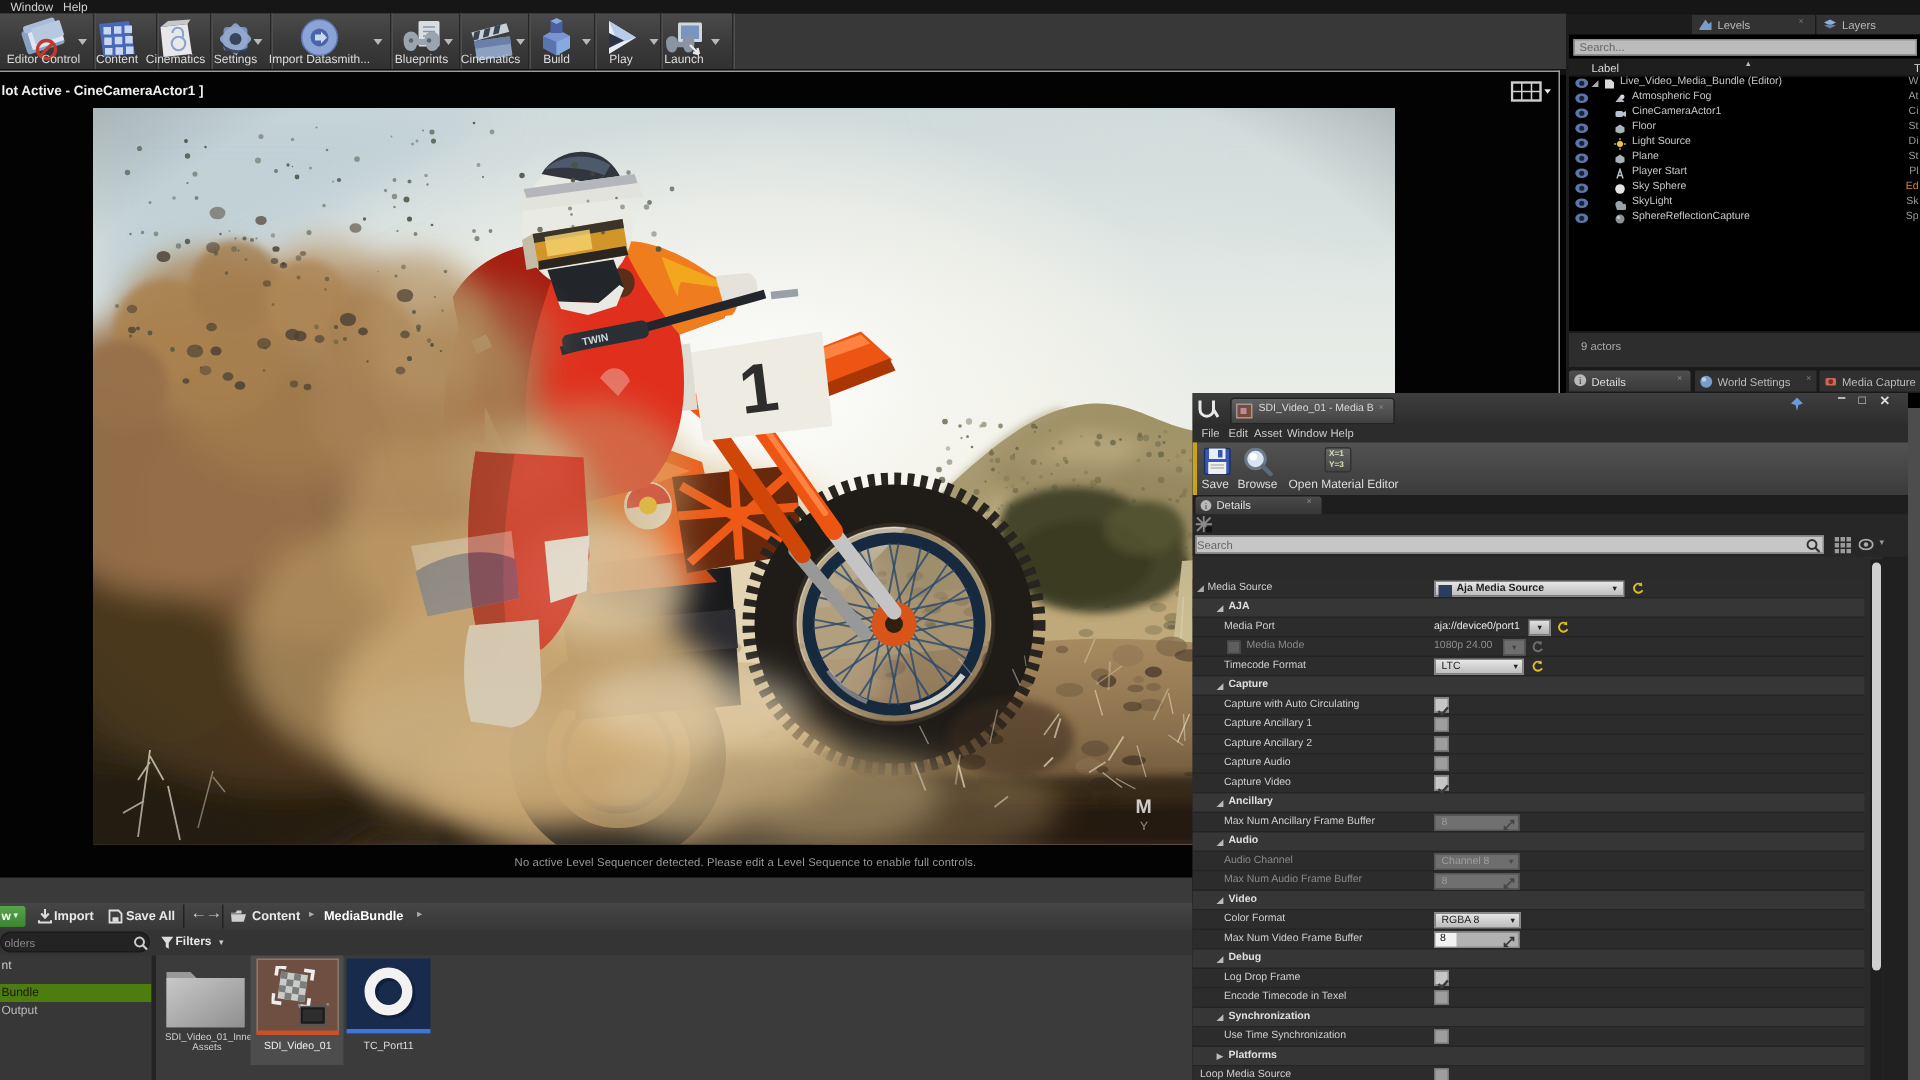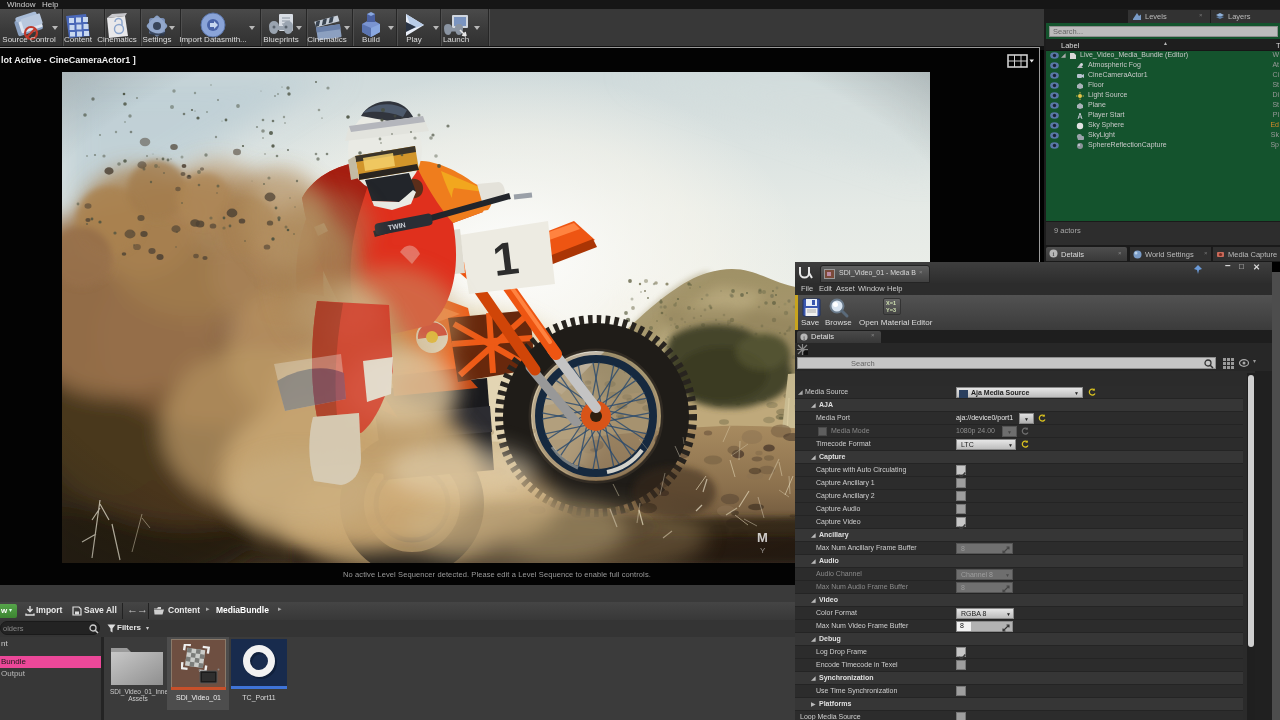--- a/index.html
+++ b/index.html
@@ -145,21 +145,21 @@
   <path d="M296 17 l6 0 l-3 4 Z"></path>
   <path d="M344 17 l6 0 l-3 4 Z"></path>
   <path d="M388 17 l6 0 l-3 4 Z"></path>
   <path d="M433 17 l6 0 l-3 4 Z"></path>
   <path d="M474 17 l6 0 l-3 4 Z"></path>
 </g>
 </svg>
       </div>
 
   <div class="abs" style="top:26px;left:0;width:488px;height:11px;font-size:8px;color:#ddd;">
-    <span class="abs" style="left:29px;transform:translateX(-50%);">Source Control</span>
+    <span class="abs" style="left:29px;transform:translateX(-50%);">Editor Control</span>
     <span class="abs" style="left:78px;transform:translateX(-50%);">Content</span>
     <span class="abs" style="left:117px;transform:translateX(-50%);">Cinematics</span>
     <span class="abs" style="left:157px;transform:translateX(-50%);">Settings</span>
     <span class="abs" style="left:213px;transform:translateX(-50%);">Import Datasmith...</span>
     <span class="abs" style="left:281px;transform:translateX(-50%);">Blueprints</span>
     <span class="abs" style="left:327px;transform:translateX(-50%);">Cinematics</span>
     <span class="abs" style="left:371px;transform:translateX(-50%);">Build</span>
     <span class="abs" style="left:414px;transform:translateX(-50%);">Play</span>
     <span class="abs" style="left:456px;transform:translateX(-50%);">Launch</span>
   </div>
@@ -1285,21 +1285,21 @@
     </div>
     <svg class="abs" style="left:107px;top:4px;" width="9" height="9">
           <path d="M0.5 0.5h8l-3 4v4l-2-1.2v-2.8z" fill="#ddd"></path>
         </svg>
     <span class="abs" style="left:117px;top:3px;font-size:8px;font-weight:bold;color:#e8e8e8;">Filters</span>
     <span class="abs" style="left:146px;top:4px;font-size:6px;color:#ccc;">▾</span>
   </div>
 
   <div class="abs" style="left:0;top:52px;width:101px;height:83px;background:#373737;">
     <span class="abs" style="left:1px;top:2px;font-size:8px;color:#ccc;">nt</span>
-    <div class="abs" style="left:0;top:19px;width:101px;height:12px;background:#ec4899;">
+    <div class="abs" style="left:0;top:19px;width:101px;height:12px;background:#4d7c0f;">
           <span class="abs" style="left:1px;top:1px;font-size:8px;color:#1a1a1a;">Bundle</span>
         </div>
     <span class="abs" style="left:1px;top:32px;font-size:8px;color:#bbb;">Output</span>
   </div>
   <div class="abs" style="left:101px;top:52px;width:3px;height:83px;background:#242424;"></div>
 
   <div class="abs" style="left:104px;top:52px;width:691px;height:83px;background:#3b3b3b;">
 
     <svg class="abs" style="left:6px;top:6px;" width="54" height="42" viewBox="0 0 54 42">
       <path d="M1 5 h16 l4 4 h32 v33 h-52 z" fill="#9a9a9a"></path>
@@ -1374,21 +1374,21 @@
     <span class="abs" style="left:71px;top:2px;font-size:6px;color:#777;">×</span>
   </div>
   <div class="abs" style="left:167px;top:1px;width:80px;height:13px;background:#323232;">
     <svg class="abs" style="left:4px;top:2px;" width="10" height="9">
           <path d="M1 3 L5 1 L9 3 L5 5 Z" fill="#8fb0d8"></path>
           <path d="M1 5 L5 7 L9 5 L5 4 Z" fill="#5f80a8"></path>
         </svg>
     <span class="abs" style="left:17px;top:2px;font-size:7.5px;color:#bbb;">Layers</span>
   </div>
 
-  <div class="abs" style="left:2px;top:14px;width:234px;height:222px;background:#14532d;">
+  <div class="abs" style="left:2px;top:14px;width:234px;height:222px;background:#000000;">
     <div class="abs" style="left:3px;top:3px;width:229px;height:11px;background:#bcbcbc;border:1px solid #8f8f8f;">
           <span class="abs" style="left:3px;top:0px;font-size:7.5px;color:#666;">Search...</span>
         </div>
     <div class="abs" style="left:0px;top:16px;width:234px;height:12px;background:#1e1e1e;border-bottom:1px solid #161616;">
       <span class="abs" style="left:15px;top:2px;font-size:7.5px;color:#ddd;">Label</span>
       <span class="abs" style="left:117px;top:1px;font-size:5px;color:#bbb;">▲</span>
       <span class="abs" style="left:230px;top:2px;font-size:7.5px;color:#ddd;">T</span>
     </div>
     <div id="outrows" class="abs" style="left:0;top:28px;width:234px;height:160px;">
       <div class="orow" style="top:0px;">
@@ -1610,21 +1610,21 @@
 
   <div class="abs" style="left:0;top:81px;width:477px;height:12px;background:#272727;">
     <svg class="abs" style="left:2px;top:1px;" width="11" height="11">
           <path d="M1 1 L10 10 M10 1 L1 10 M5.5 0 V11 M0 5.5 H11" stroke="#8a8a8a" stroke-width="1.2"></path>
         </svg>
     <div class="abs" style="left:9px;top:8px;width:4px;height:4px;background:#111;"></div>
   </div>
 
   <div class="abs" style="left:0;top:93px;width:477px;height:16px;background:#272727;">
     <div class="abs" style="left:2px;top:2px;width:419px;height:12px;background:#c6c6c6;border:1px solid #8f8f8f;">
-      <span class="abs" style="left:13px;top:1px;font-size:7.5px;color:#666;padding-left:40px;">Search</span>
+      <span class="abs" style="left:0;top:1px;font-size:7.5px;color:#666;">Search</span>
       <svg class="abs" style="left:406px;top:1px;" width="10" height="10">
             <circle cx="4" cy="4" r="3" fill="none" stroke="#333" stroke-width="1.3"></circle>
             <line x1="6.2" y1="6.2" x2="9" y2="9" stroke="#333" stroke-width="1.5"></line>
           </svg>
     </div>
     <svg class="abs" style="left:428px;top:3px;" width="11" height="11">
           <g fill="#9a9a9a">
             <rect x="0" y="0" width="3" height="3"></rect>
             <rect x="4" y="0" width="3" height="3"></rect>
             <rect x="8" y="0" width="3" height="3"></rect>

